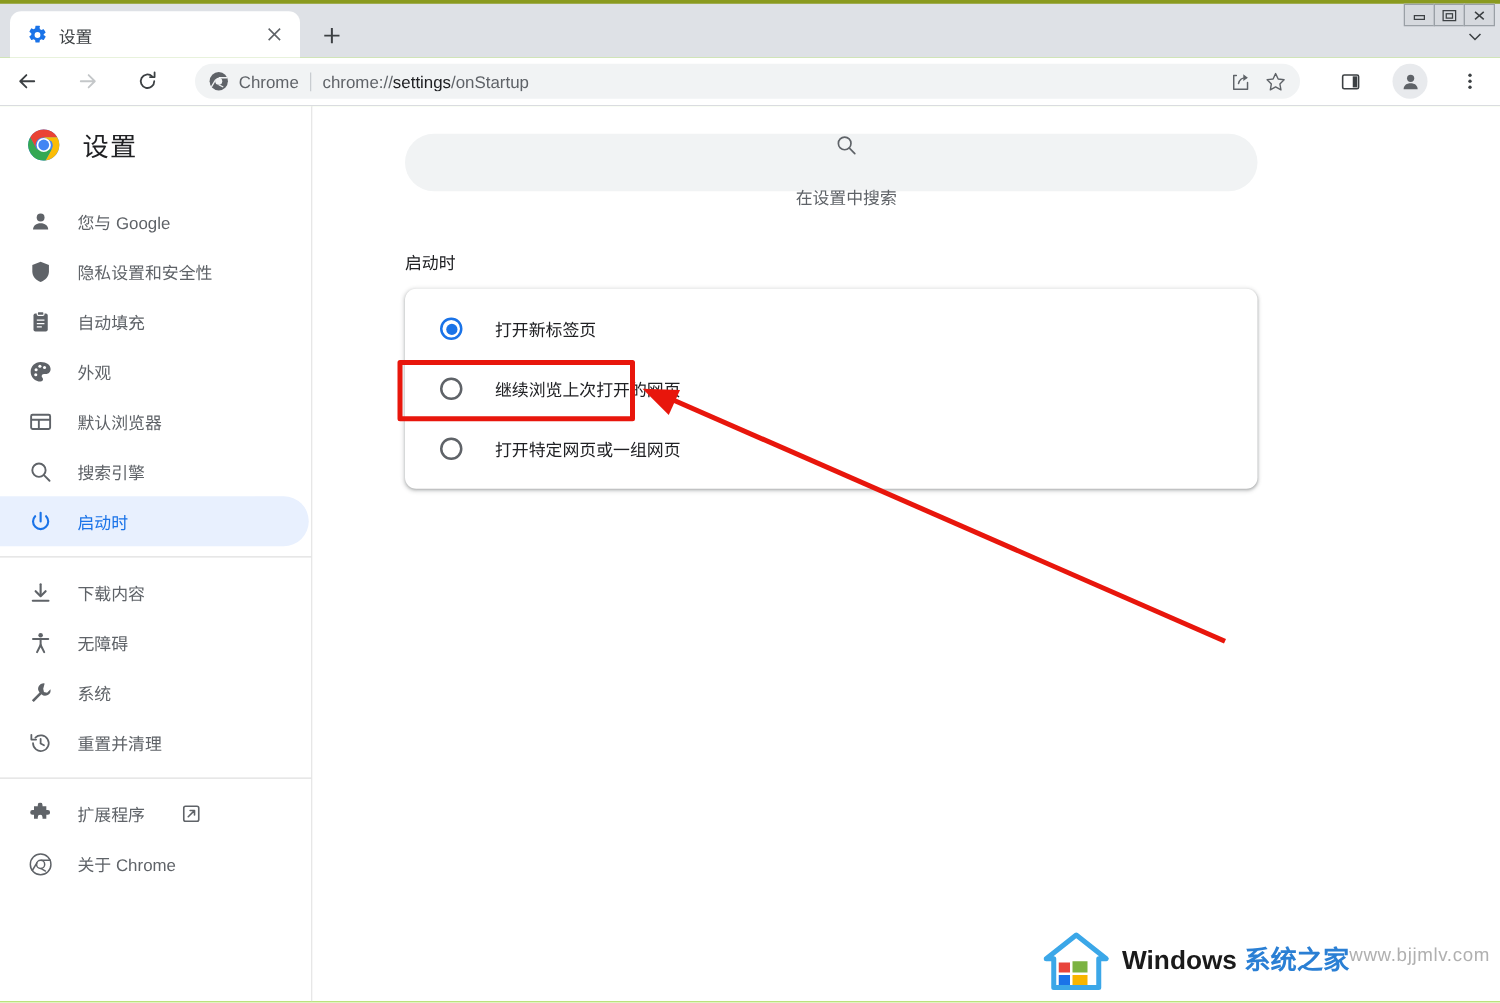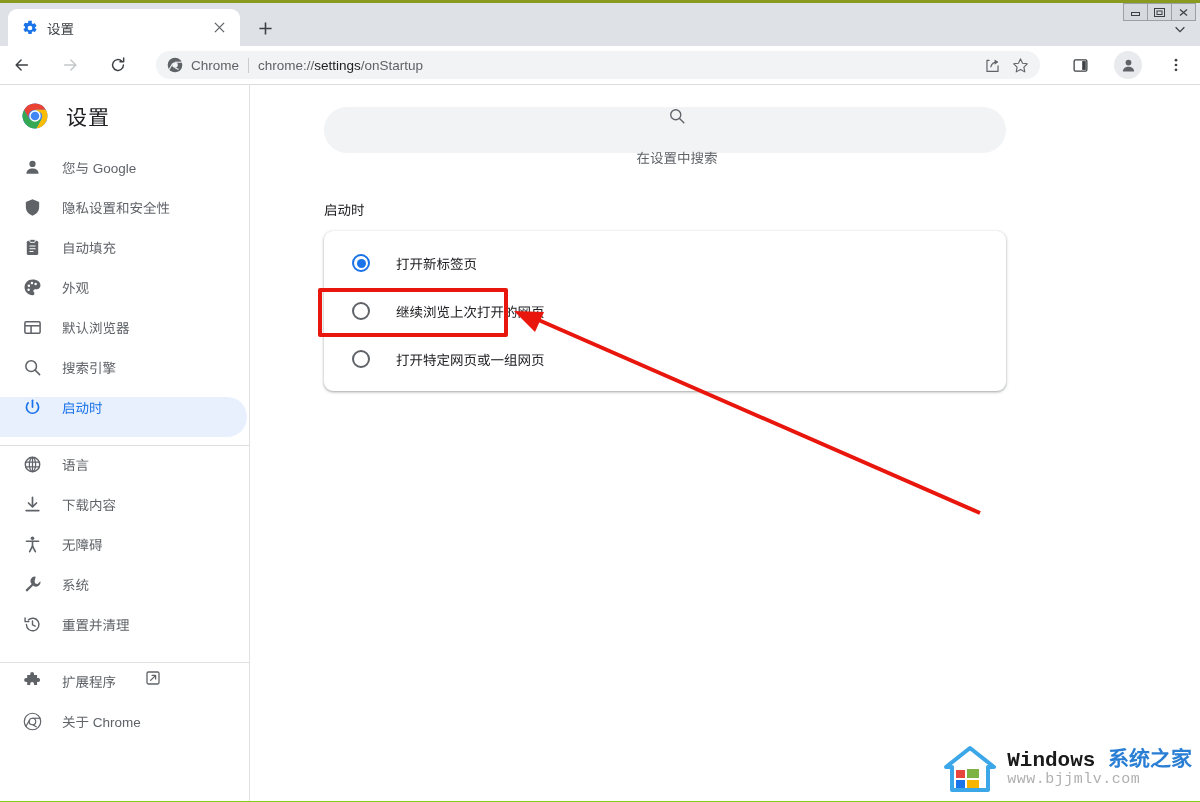--- a/index.html
+++ b/index.html
@@ -201,21 +201,21 @@
   .settings-title {
     font-size: 21px;
     color: #202124;
     letter-spacing: 1px;
   }
 
   .nav-list { padding-top: 10px; }
 
   .nav-item {
     display: flex;
-    align-items: flex-start;
+    align-items: center;
     height: 40px;
     padding-left: 22px;
     gap: 20px;
     color: #5f6368;
     font-size: 13.5px;
     border-radius: 0 20px 20px 0;
     margin-right: 2px;
   }
   .nav-item .nav-icon {
     width: 20px; height: 20px;
@@ -340,21 +340,21 @@
   .watermark {
     position: absolute;
     right: 8px;
     bottom: 8px;
     display: flex;
     align-items: center;
     gap: 10px;
     z-index: 12;
   }
   .wm-logo { width: 54px; height: 48px; flex: 0 0 54px; display: block; }
-  .wm-text { display: flex; flex-direction: column; line-height: 1.1; font-family: Liberation Mono, monospace; }
+  .wm-text { display: flex; flex-direction: row; line-height: 1.1; }
   .wm-line1 {
     font-size: 21px;
     white-space: nowrap;
   }
   .wm-line1 .wm-win { color: #1a1a1a; font-weight: bold; }
   .wm-line1 .wm-cn { color: #2a7fd4; font-weight: bold; }
   .wm-line2 {
     font-size: 15px;
     color: #b0b0b0;
     letter-spacing: .5px;
@@ -581,30 +581,20 @@
             <svg width="19" height="19" viewBox="0 0 20 20">
               <path d="M10 2.4 V9.6" stroke="#1a73e8" stroke-width="1.8" stroke-linecap="round"></path>
               <path d="M5.4 5.2 a6.4 6.4 0 1 0 9.2 0" stroke="#1a73e8" stroke-width="1.8" fill="none" stroke-linecap="round"></path>
             </svg>
           </span>
           <span class="nav-label">启动时</span>
         </div>
 
         <div class="nav-divider"></div>
 
-        <div class="nav-item">
-          <span class="nav-icon">
-            <svg width="19" height="19" viewBox="0 0 20 20">
-              <circle cx="10" cy="10" r="7.6" stroke="#5f6368" stroke-width="1.5" fill="none"></circle>
-              <ellipse cx="10" cy="10" rx="3.3" ry="7.6" stroke="#5f6368" stroke-width="1.3" fill="none"></ellipse>
-              <path d="M2.7 7.5 H17.3 M2.7 12.5 H17.3 M10 2.4 V17.6" stroke="#5f6368" stroke-width="1.3"></path>
-            </svg>
-          </span>
-          <span class="nav-label">语言</span>
-        </div>
 
         <div class="nav-item">
           <span class="nav-icon">
             <svg width="19" height="19" viewBox="0 0 20 20">
               <path d="M10 2.6 V11.6" stroke="#5f6368" stroke-width="1.8" stroke-linecap="round"></path>
               <path d="M5.8 8.4 L10 12.6 L14.2 8.4" stroke="#5f6368" stroke-width="1.8" fill="none" stroke-linecap="round" stroke-linejoin="round"></path>
               <path d="M3.4 16.4 H16.6" stroke="#5f6368" stroke-width="1.8" stroke-linecap="round"></path>
             </svg>
           </span>
           <span class="nav-label">下载内容</span>

